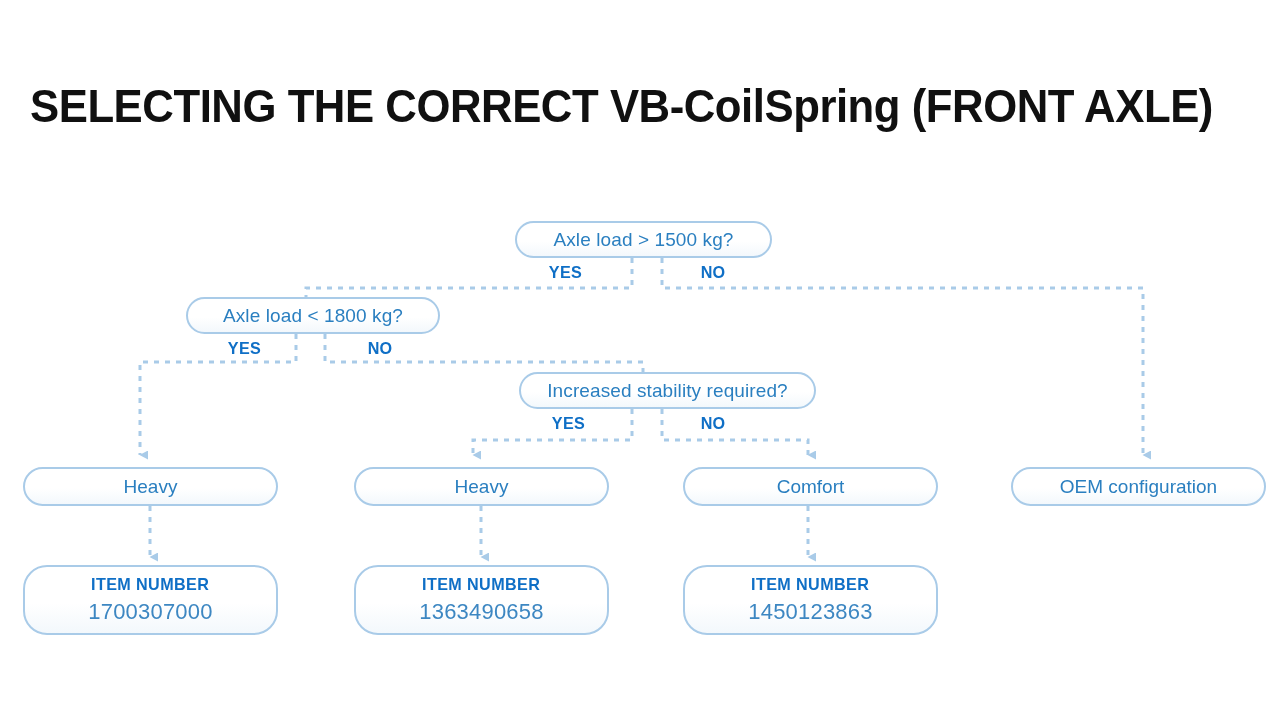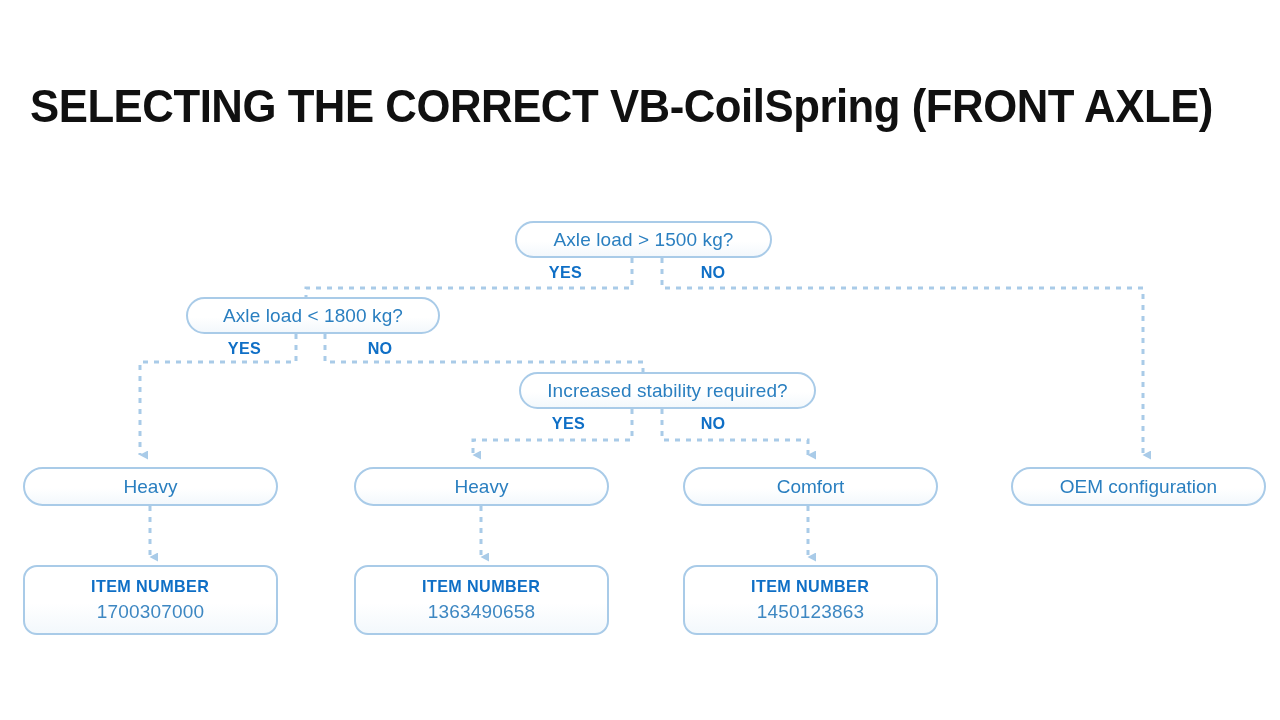--- a/index.html
+++ b/index.html
@@ -68,37 +68,37 @@
   }
 
   .node.result {
     height: 39px;
     font-size: 19px;
     border-radius: 20px;
   }
 
   .node.itembox {
     height: 70px;
-    border-radius: 14px;
+    border-radius: 24px;
     flex-direction: column;
     justify-content: center;
     gap: 4px;
     border-width: 2px;
   }
 
   .itembox .item-label {
     font-weight: bold;
     font-size: 17px;
     letter-spacing: 0.4px;
     color: #0f6fc6;
     transform: scaleX(0.95);
   }
 
   .itembox .item-value {
-    font-size: 19px;
+    font-size: 22px;
     color: #3d87c2;
     letter-spacing: 0.2px;
   }
 
   
   .branch-label {
     position: absolute;
     font-weight: bold;
     font-size: 17px;
     letter-spacing: 0.3px;

